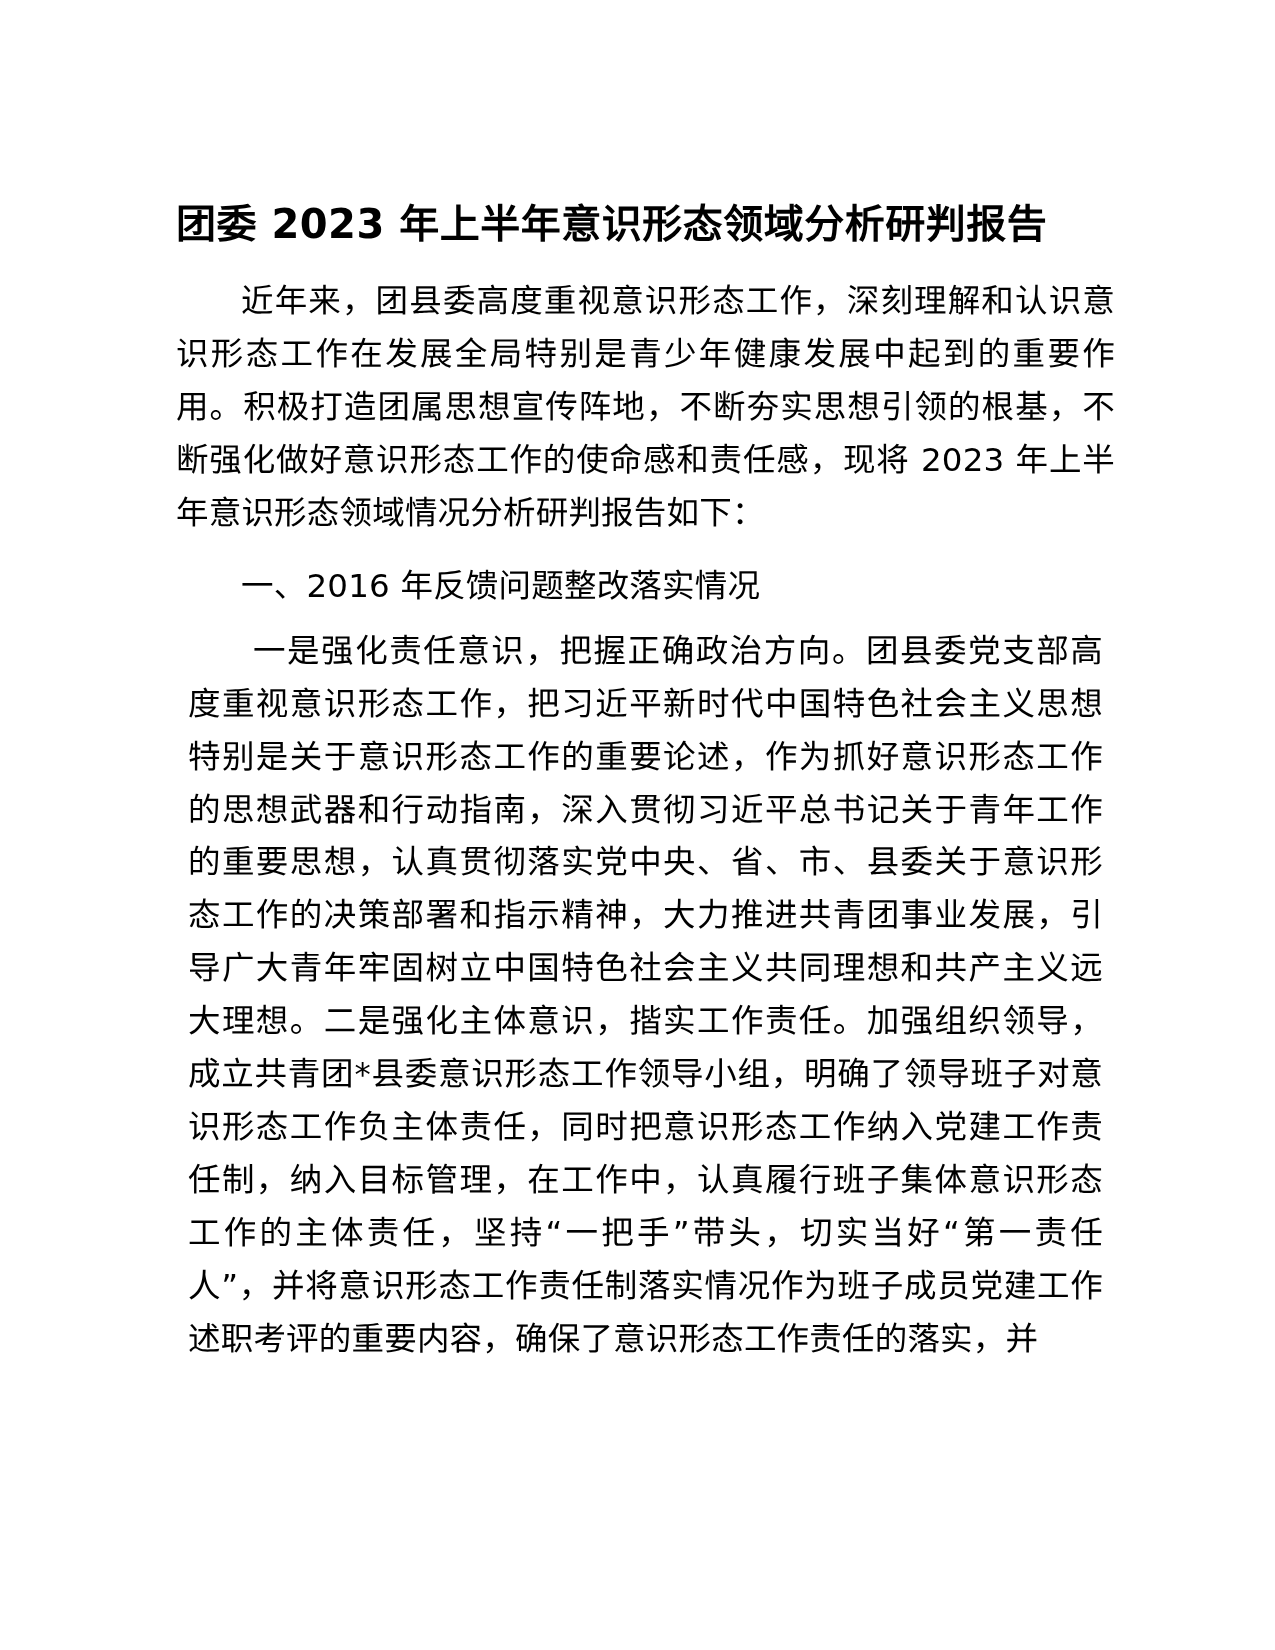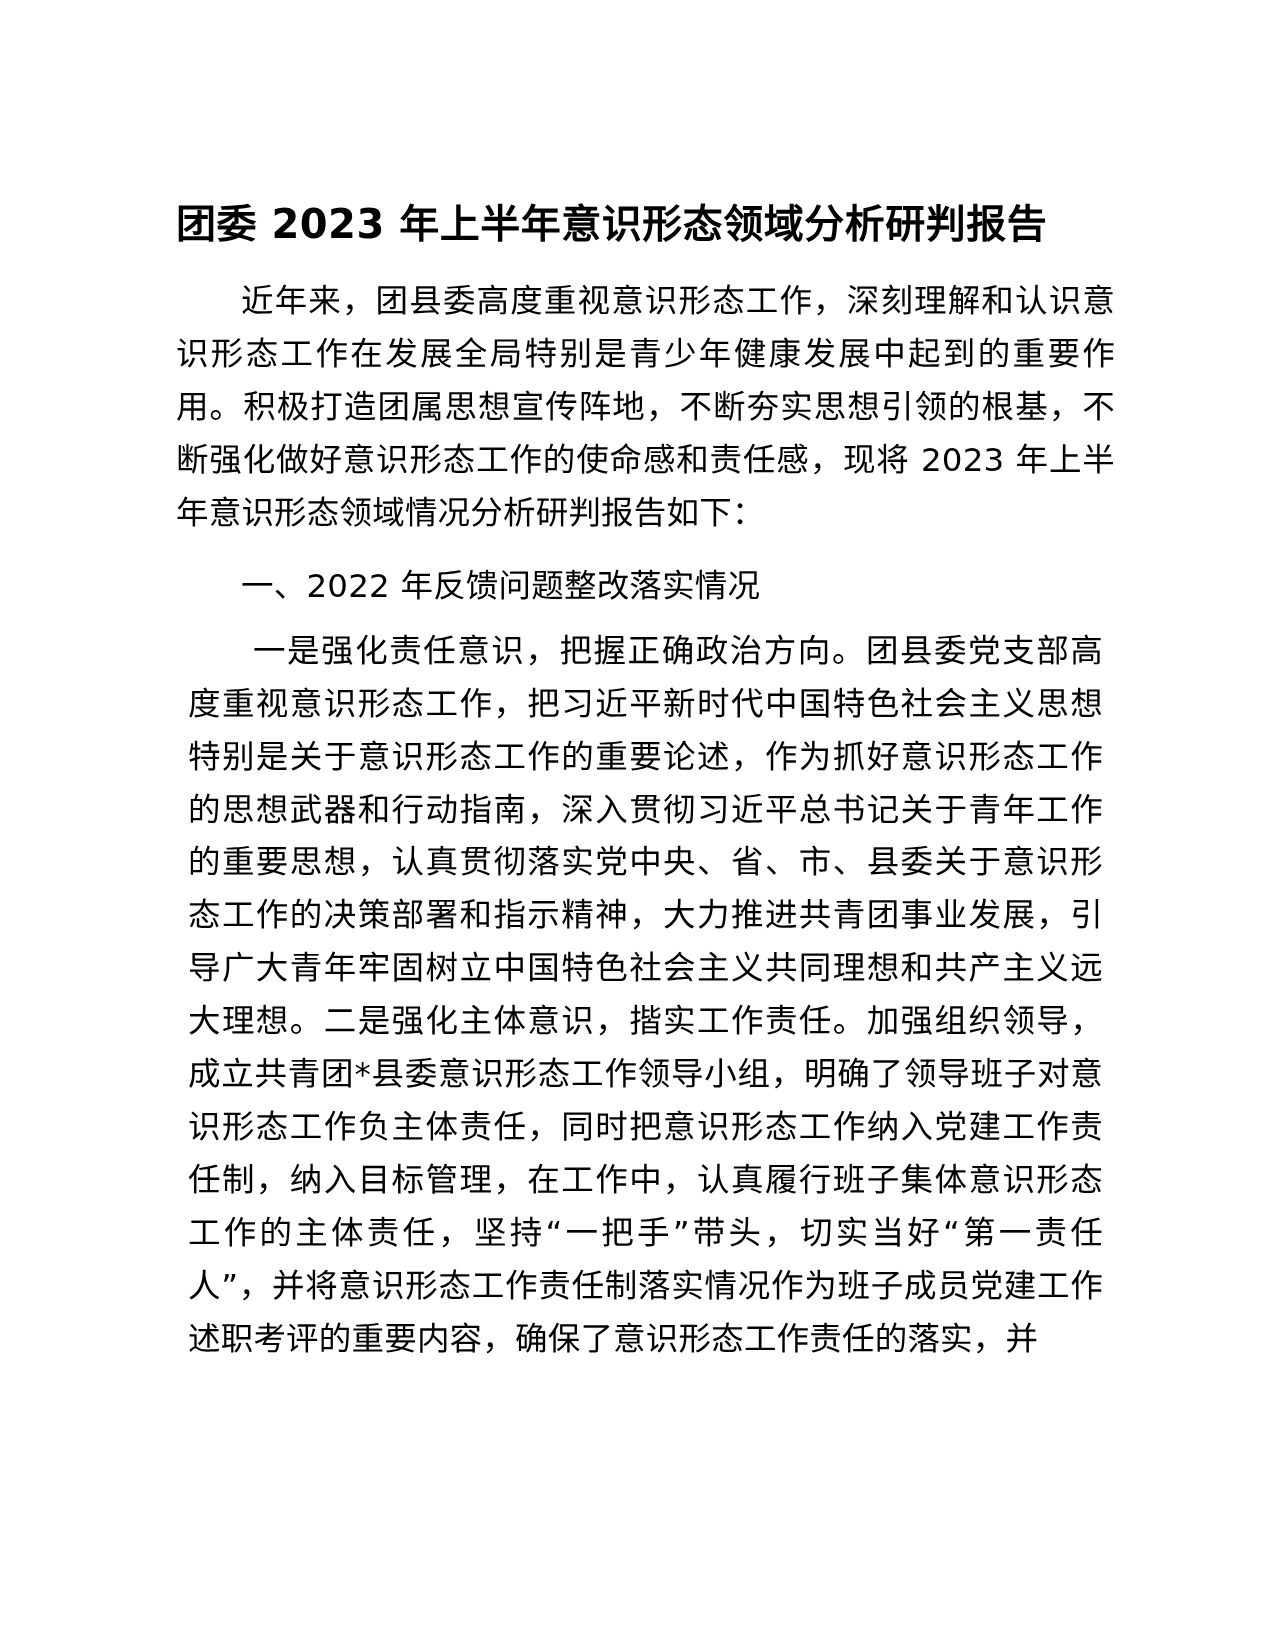--- a/index.html
+++ b/index.html
@@ -61,17 +61,17 @@
 </style>
 </head>
 <body>
 
 <div class="page">
 
   <h1 class="doc-title">团委 2023 年上半年意识形态领域分析研判报告</h1>
 
   <p class="para indent">近年来，团县委高度重视意识形态工作，深刻理解和认识意识形态工作在发展全局特别是青少年健康发展中起到的重要作用。积极打造团属思想宣传阵地，不断夯实思想引领的根基，不断强化做好意识形态工作的使命感和责任感，现将 2023 年上半年意识形态领域情况分析研判报告如下：</p>
 
-  <p class="heading">一、2022 年反馈问题整改落实情况</p>
+  <p class="heading">一、2016 年反馈问题整改落实情况</p>
 
   <p class="body-block">一是强化责任意识，把握正确政治方向。团县委党支部高度重视意识形态工作，把习近平新时代中国特色社会主义思想特别是关于意识形态工作的重要论述，作为抓好意识形态工作的思想武器和行动指南，深入贯彻习近平总书记关于青年工作的重要思想，认真贯彻落实党中央、省、市、县委关于意识形态工作的决策部署和指示精神，大力推进共青团事业发展，引导广大青年牢固树立中国特色社会主义共同理想和共产主义远大理想。二是强化主体意识，揩实工作责任。加强组织领导，成立共青团*县委意识形态工作领导小组，明确了领导班子对意识形态工作负主体责任，同时把意识形态工作纳入党建工作责任制，纳入目标管理，在工作中，认真履行班子集体意识形态工作的主体责任，坚持“一把手”带头，切实当好“第一责任人”，并将意识形态工作责任制落实情况作为班子成员党建工作述职考评的重要内容，确保了意识形态工作责任的落实，并</p>
 
 </div>
 
 </body></html>

